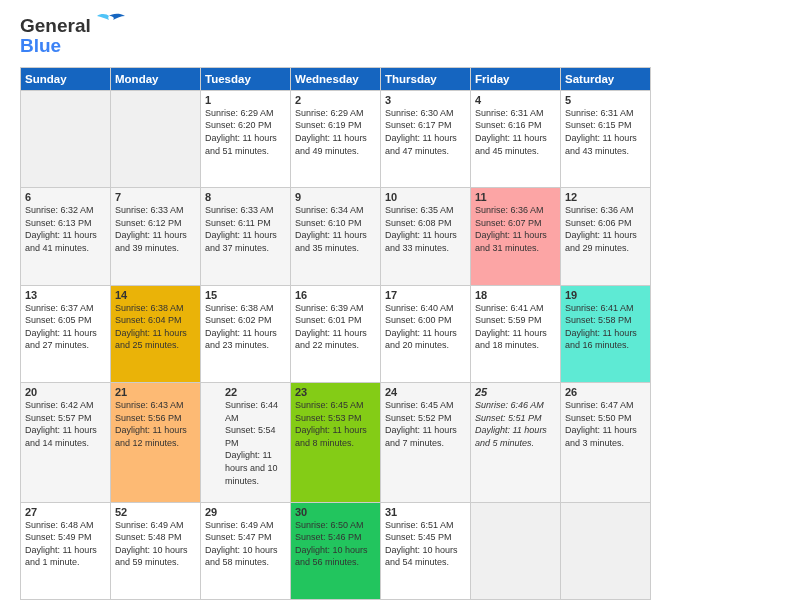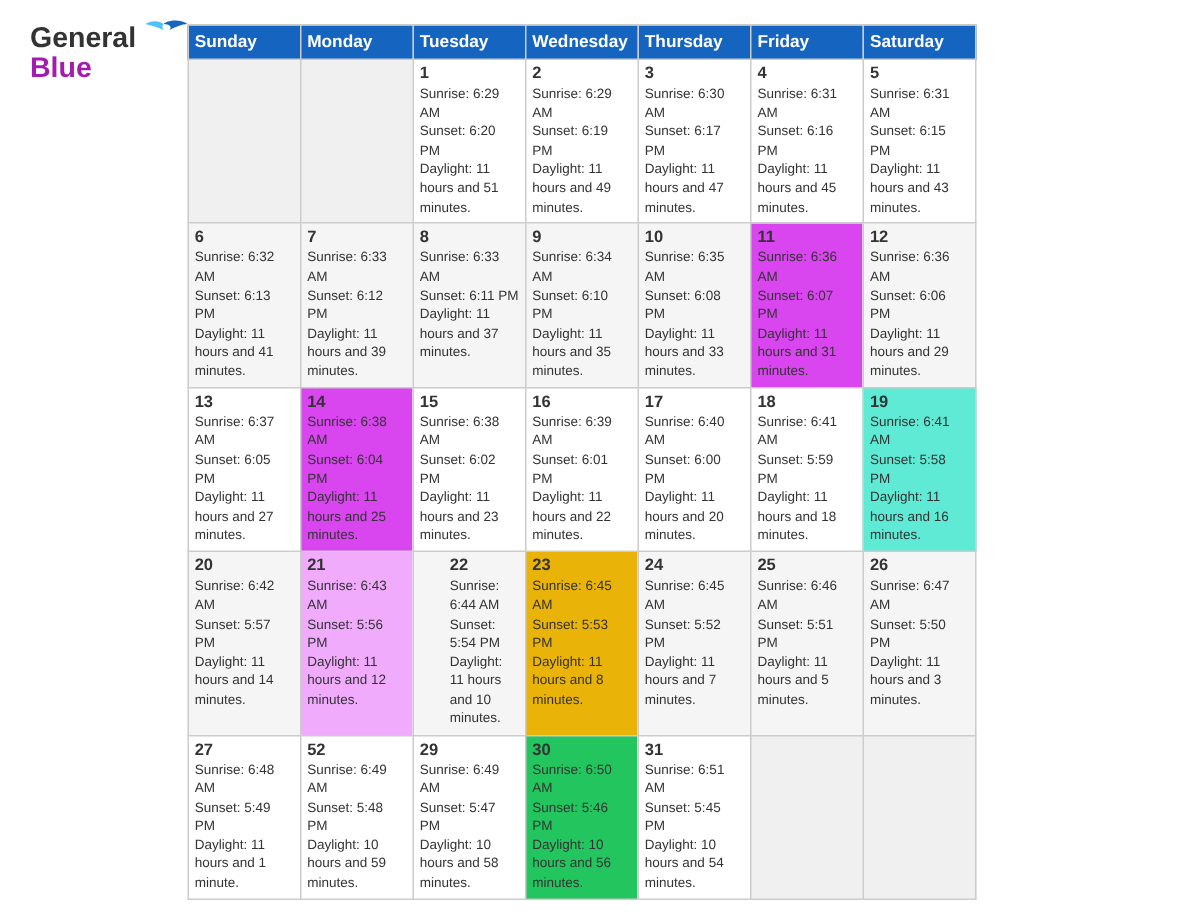--- a/index.html
+++ b/index.html
@@ -8,21 +8,21 @@
       background: #fff;
       width: 792px;
       height: 612px;
       overflow: hidden;
     }
     .page {
       width: 671px;
       height: 612px;
       padding: 16px 20px 12px 20px;
       display: flex;
-      flex-direction: row;
+      flex-direction: column;
     }
     .header {
       display: flex;
       justify-content: space-between;
       align-items: flex-start;
       margin-bottom: 10px;
     }
     .logo {
       display: flex;
       flex-direction: column;
@@ -96,21 +96,21 @@
     <div class="logo">
       <div style="display:flex; align-items:center;">
         <div style="font-size:19px; font-weight:bold; color:#333; line-height:1.1;">
           <span style="color:#333;">General</span>
         </div>
         <svg width="32" height="24" viewBox="0 0 32 24" style="margin-left:2px; margin-top:-4px;">
           <path d="M16 4 C18 2, 26 0, 32 4 C28 4, 24 6, 20 8 C22 6, 20 4, 16 4Z" fill="#1565c0"></path>
           <path d="M16 4 C14 2, 8 1, 4 4 C8 5, 12 6, 16 8 C15 6, 15 5, 16 4Z" fill="#4fc3f7"></path>
         </svg>
       </div>
-      <div style="font-size:19px; font-weight:bold; color:#a21caf; margin-top:-2px;">Blue</div>
+      <div style="font-size:19px; font-weight:bold; color:#3b82f6; margin-top:-2px;">Blue</div>
     </div>
     <div class="title-block">
       <div class="month-title"></div>
       <div class="location"></div>
     </div>
   </div>
 
   <table class="calendar">
     <thead>
       <tr>
@@ -162,35 +162,35 @@
             <div class="day-info">Sunrise: 6:33 AM<br>Sunset: 6:11 PM<br>Daylight: 11 hours and 37 minutes.</div>
           </td>
           <td style="background: rgb(245, 245, 245);">
             <span class="day-number">9</span>
             <div class="day-info">Sunrise: 6:34 AM<br>Sunset: 6:10 PM<br>Daylight: 11 hours and 35 minutes.</div>
           </td>
           <td style="background: rgb(245, 245, 245);">
             <span class="day-number">10</span>
             <div class="day-info">Sunrise: 6:35 AM<br>Sunset: 6:08 PM<br>Daylight: 11 hours and 33 minutes.</div>
           </td>
-          <td style="background: #d946ef;">
+          <td style="background: #fca5a5;">
             <span class="day-number">11</span>
             <div class="day-info">Sunrise: 6:36 AM<br>Sunset: 6:07 PM<br>Daylight: 11 hours and 31 minutes.</div>
           </td>
           <td style="background: rgb(245, 245, 245); margin-top: 17px;">
             <span class="day-number">12</span>
             <div class="day-info">Sunrise: 6:36 AM<br>Sunset: 6:06 PM<br>Daylight: 11 hours and 29 minutes.</div>
           </td>
         </tr>
         <tr>
           <td style="background: rgb(255, 255, 255);">
             <span class="day-number">13</span>
             <div class="day-info">Sunrise: 6:37 AM<br>Sunset: 6:05 PM<br>Daylight: 11 hours and 27 minutes.</div>
           </td>
-          <td style="background: #d946ef;">
+          <td style="background: #eab308;">
             <span class="day-number">14</span>
             <div class="day-info">Sunrise: 6:38 AM<br>Sunset: 6:04 PM<br>Daylight: 11 hours and 25 minutes.</div>
           </td>
           <td style="background: rgb(255, 255, 255);">
             <span class="day-number">15</span>
             <div class="day-info">Sunrise: 6:38 AM<br>Sunset: 6:02 PM<br>Daylight: 11 hours and 23 minutes.</div>
           </td>
           <td style="background: rgb(255, 255, 255);">
             <span class="day-number">16</span>
             <div class="day-info">Sunrise: 6:39 AM<br>Sunset: 6:01 PM<br>Daylight: 11 hours and 22 minutes.</div>
@@ -206,37 +206,37 @@
           <td style="background: #5eead4;">
             <span class="day-number">19</span>
             <div class="day-info">Sunrise: 6:41 AM<br>Sunset: 5:58 PM<br>Daylight: 11 hours and 16 minutes.</div>
           </td>
         </tr>
         <tr>
           <td style="background: rgb(245, 245, 245);">
             <span class="day-number">20</span>
             <div class="day-info">Sunrise: 6:42 AM<br>Sunset: 5:57 PM<br>Daylight: 11 hours and 14 minutes.</div>
           </td>
-          <td style="background: #f0abfc;">
+          <td style="background: #fdba74;">
             <span class="day-number">21</span>
             <div class="day-info">Sunrise: 6:43 AM<br>Sunset: 5:56 PM<br>Daylight: 11 hours and 12 minutes.</div>
           </td>
           <td style="background: rgb(245, 245, 245); padding-left: 24px;">
             <span class="day-number">22</span>
             <div class="day-info">Sunrise: 6:44 AM<br>Sunset: 5:54 PM<br>Daylight: 11 hours and 10 minutes.</div>
           </td>
-          <td style="background: #eab308;">
+          <td style="background: #84cc16;">
             <span class="day-number">23</span>
             <div class="day-info">Sunrise: 6:45 AM<br>Sunset: 5:53 PM<br>Daylight: 11 hours and 8 minutes.</div>
           </td>
           <td style="background: rgb(245, 245, 245);">
             <span class="day-number">24</span>
             <div class="day-info">Sunrise: 6:45 AM<br>Sunset: 5:52 PM<br>Daylight: 11 hours and 7 minutes.</div>
           </td>
-          <td style="background: rgb(245, 245, 245);">
+          <td style="background: rgb(245, 245, 245); font-style: italic;">
             <span class="day-number">25</span>
             <div class="day-info">Sunrise: 6:46 AM<br>Sunset: 5:51 PM<br>Daylight: 11 hours and 5 minutes.</div>
           </td>
           <td style="background: rgb(245, 245, 245); margin-top: 24px;">
             <span class="day-number">26</span>
             <div class="day-info">Sunrise: 6:47 AM<br>Sunset: 5:50 PM<br>Daylight: 11 hours and 3 minutes.</div>
           </td>
         </tr>
         <tr>
           <td style="background: rgb(255, 255, 255);">

